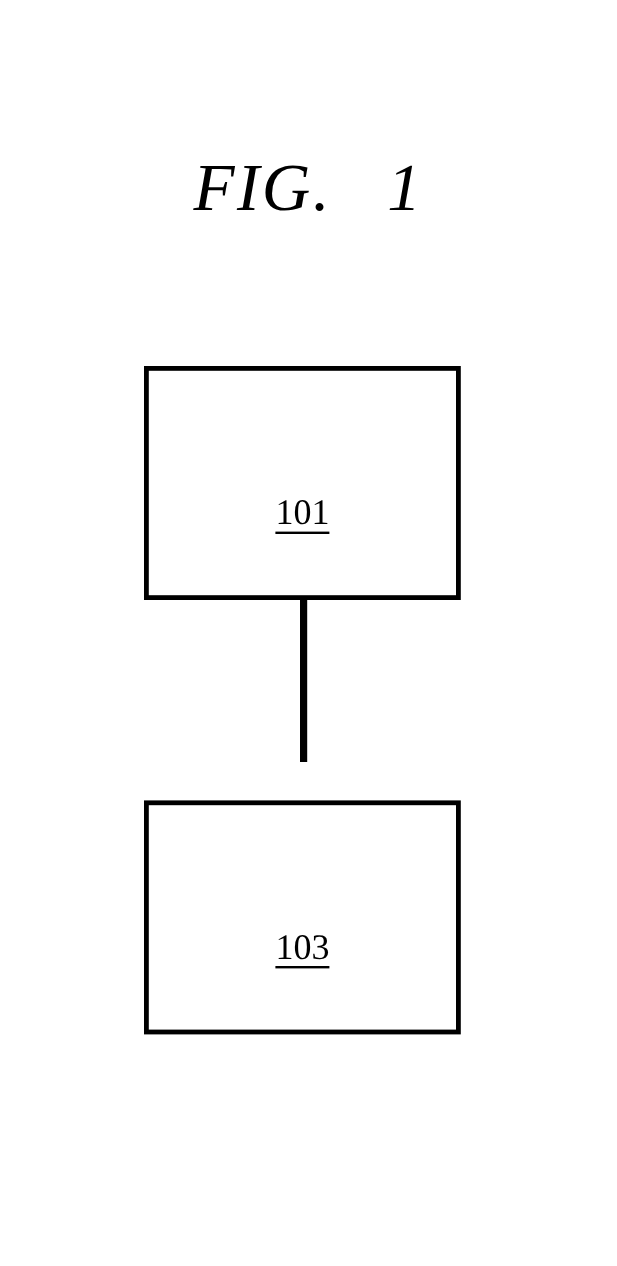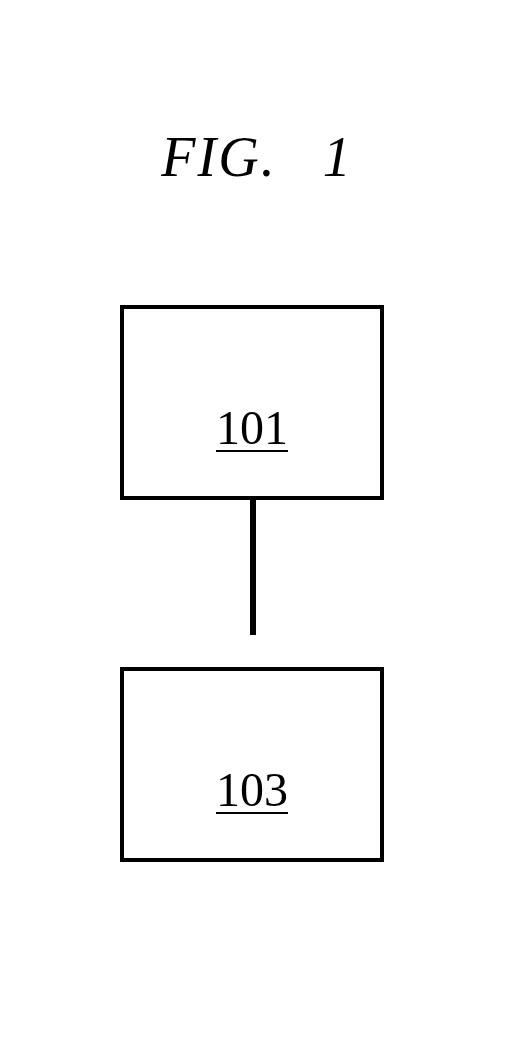--- a/index.html
+++ b/index.html
@@ -47,21 +47,21 @@
       height: 195px;
     }
     .box-bottom {
       left: 120px;
       top: 667px;
       width: 264px;
       height: 195px;
     }
     .box-label {
       font-family: 'Times New Roman', serif;
-      font-size: 48px;
+      font-size: 30px;
       font-weight: normal;
       text-decoration: underline;
       text-underline-offset: 6px;
       text-decoration-thickness: 2px;
       margin-top: 50px;
     }
     .connector {
       position: absolute;
       left: 250px;
       top: 500px;

